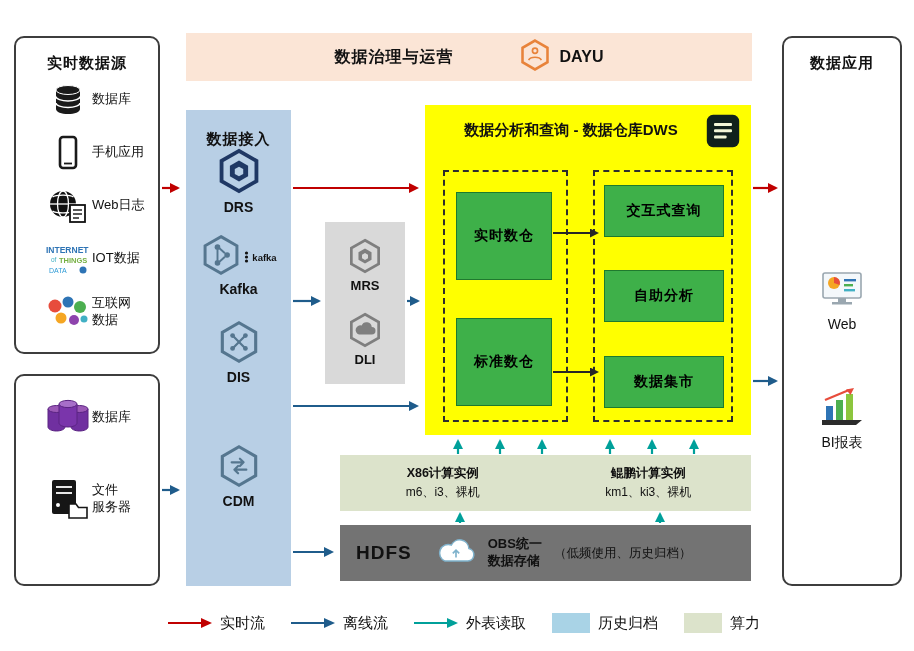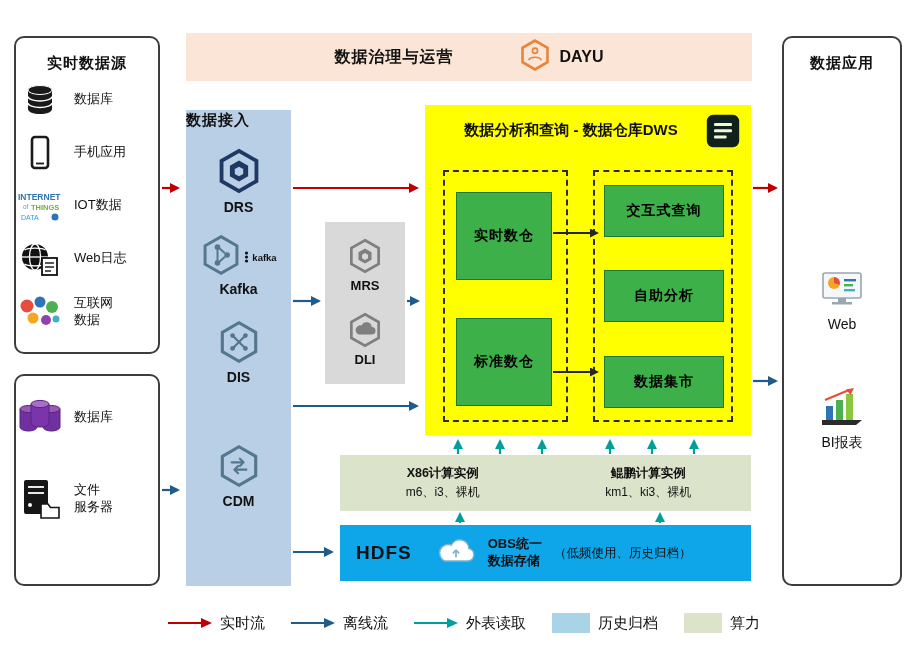--- a/index.html
+++ b/index.html
@@ -3,34 +3,34 @@
 <meta charset="utf-8">
 <style>
   * { margin:0; padding:0; box-sizing:border-box; }
   body { background:#fff; font-family:"Liberation Sans","DejaVu Sans",sans-serif; color:#111; }
   .canvas { position:relative; width:914px; height:651px; background:#fff; overflow:hidden; }
 
   .arrows { position:absolute; left:0; top:0; z-index:6; pointer-events:none; }
 
   .panel { position:absolute; background:#fff; border:2.5px solid #3d3d3d; border-radius:10px; z-index:2; }
   .panel-title { font-weight:bold; font-size:15px; text-align:center; padding-top:16px; letter-spacing:1px; }
-  .src-item { display:flex; align-items:center; gap:10px; padding-left:0; }
+  .src-item { display:flex; align-items:center; gap:0; padding-left:28px; }
   .src-item .ic { width:48px; flex:0 0 48px; display:flex; justify-content:center; }
   .src-label { font-size:13px; line-height:1.3; white-space:pre-line; }
   .panel-realtime { left:14px; top:36px; width:146px; height:318px; }
   .panel-realtime .src-item { height:53px; }
   .panel-batch { left:14px; top:374px; width:146px; height:212px; }
   .panel-batch .src-item { height:82px; }
 
   .banner { position:absolute; left:186px; top:33px; width:566px; height:48px; background:#fbe5d6; display:flex; align-items:center; justify-content:center; gap:64px; z-index:2; }
   .banner-title { font-weight:bold; font-size:16px; letter-spacing:1px; }
   .brand { display:flex; align-items:center; gap:8px; font-weight:bold; font-size:16px; }
 
   .col-ingest { position:absolute; left:186px; top:110px; width:105px; height:476px; background:#b8cfe5; z-index:2; }
-  .col-title { font-weight:bold; font-size:15px; padding-top:1px; letter-spacing:1px; }
+  .col-title { font-weight:bold; font-size:15px; text-align:center; padding-top:20px; letter-spacing:1px; }
   .svc { position:absolute; width:100%; text-align:center; }
   .svc .name { font-weight:bold; font-size:14px; margin-top:1px; }
   .svc-drs { top:38px; } .svc-kafka { top:124px; } .svc-dis { top:210px; } .svc-cdm { top:334px; }
   .kafka-row { display:flex; align-items:center; justify-content:center; }
   .kafka-badge { display:flex; align-items:center; gap:1px; font-size:9.5px; font-weight:bold; }
 
   .box-proc { position:absolute; left:325px; top:222px; width:80px; height:162px; background:#d9d9d9; z-index:2; }
   .proc-item { position:absolute; width:100%; text-align:center; }
   .proc-item .name { font-weight:bold; font-size:13px; }
   .proc-mrs { top:16px; } .proc-dli { top:90px; }
@@ -46,21 +46,21 @@
   .g-std { left:31px; top:213px; width:96px; height:88px; }
   .g-int { left:179px; top:80px; width:120px; height:52px; }
   .g-self { left:179px; top:165px; width:120px; height:52px; }
   .g-mart { left:179px; top:251px; width:120px; height:52px; }
 
   .box-compute { position:absolute; left:340px; top:455px; width:411px; height:56px; background:#dce3cb; display:flex; z-index:2; }
   .compute-half { flex:1; display:flex; flex-direction:column; align-items:center; justify-content:center; }
   .compute-half .t { font-weight:bold; font-size:12.5px; }
   .compute-half .s { font-size:12px; margin-top:2px; }
 
-  .box-hdfs { position:absolute; left:340px; top:525px; width:411px; height:56px; background:#0ea5e9; display:flex; align-items:center; padding:0 16px; gap:10px; z-index:2; }
+  .box-hdfs { position:absolute; left:340px; top:525px; width:411px; height:56px; background:#737373; display:flex; align-items:center; padding:0 16px; gap:10px; z-index:2; }
   .hdfs-label { font-weight:bold; font-size:19px; letter-spacing:1px; margin-right:12px; }
   .obs-text { font-weight:bold; font-size:13px; white-space:pre-line; line-height:1.3; }
   .obs-note { font-size:12.5px; margin-left:2px; }
 
   .panel-apps { left:782px; top:36px; width:120px; height:550px; }
   .app-item { position:absolute; width:100%; text-align:center; }
   .app-item .lbl { font-size:14px; margin-top:4px; }
   .app-1 { top:118px; } .app-2 { top:232px; } .app-3 { top:348px; }
 
   .legend { position:absolute; left:168px; top:613px; display:flex; align-items:center; gap:26px; z-index:2; }
@@ -134,44 +134,44 @@
       <span class="ic">
         <svg width="34" height="36" viewBox="0 0 34 36">
             <rect x="9" y="2" width="16" height="31" rx="3" fill="none" stroke="#1a1a1a" stroke-width="2.6"></rect>
             <line x1="13" y1="28.5" x2="21" y2="28.5" stroke="#1a1a1a" stroke-width="1.8"></line>
           </svg>
       </span>
       <span class="src-label">手机应用</span>
     </div>
     <div class="src-item">
       <span class="ic">
-        <svg width="46" height="34" viewBox="0 0 46 34">
-            <text x="1" y="11" font-size="8.5" font-weight="bold" fill="#2e74b5">INTERNET</text>
-            <text x="6" y="20" font-size="6.5" fill="#41b0c4">of</text>
-            <text x="14" y="21" font-size="7.5" font-weight="bold" fill="#76b043">THINGS</text>
-            <text x="4" y="31" font-size="7" fill="#2e9bd6">DATA</text>
-            <circle cx="38" cy="28" r="3.5" fill="#2e74b5"></circle>
-          </svg>
-      </span>
-      <span class="src-label">IOT数据</span>
-    </div>
-    <div class="src-item">
-      <span class="ic">
         <svg width="42" height="36" viewBox="0 0 42 36">
             <circle cx="16" cy="16" r="13" fill="#111"></circle>
             <ellipse cx="16" cy="16" rx="5.5" ry="13" fill="none" stroke="#fff" stroke-width="1.3"></ellipse>
             <line x1="3" y1="16" x2="29" y2="16" stroke="#fff" stroke-width="1.3"></line>
             <path d="M5.5 9 c3 -2.5 18 -2.5 21 0 M5.5 23 c3 2.5 18 2.5 21 0" fill="none" stroke="#fff" stroke-width="1.3"></path>
             <rect x="23" y="17" width="15" height="17" fill="#fff" stroke="#111" stroke-width="1.8"></rect>
             <line x1="26" y1="22" x2="35" y2="22" stroke="#111" stroke-width="1.4"></line>
             <line x1="26" y1="26" x2="35" y2="26" stroke="#111" stroke-width="1.4"></line>
             <line x1="26" y1="30" x2="32" y2="30" stroke="#111" stroke-width="1.4"></line>
           </svg>
       </span>
       <span class="src-label">Web日志</span>
+    </div>
+    <div class="src-item">
+      <span class="ic">
+        <svg width="46" height="34" viewBox="0 0 46 34">
+            <text x="1" y="11" font-size="8.5" font-weight="bold" fill="#2e74b5">INTERNET</text>
+            <text x="6" y="20" font-size="6.5" fill="#41b0c4">of</text>
+            <text x="14" y="21" font-size="7.5" font-weight="bold" fill="#76b043">THINGS</text>
+            <text x="4" y="31" font-size="7" fill="#2e9bd6">DATA</text>
+            <circle cx="38" cy="28" r="3.5" fill="#2e74b5"></circle>
+          </svg>
+      </span>
+      <span class="src-label">IOT数据</span>
     </div>
     <div class="src-item">
       <span class="ic">
         <svg width="44" height="34" viewBox="0 0 44 34">
             <circle cx="9" cy="11" r="6.5" fill="#e74c3c"></circle>
             <circle cx="22" cy="7" r="5.5" fill="#2e74b5"></circle>
             <circle cx="34" cy="12" r="6" fill="#4caf50"></circle>
             <circle cx="15" cy="23" r="5.5" fill="#f5a623"></circle>
             <circle cx="28" cy="25" r="5" fill="#8e44ad"></circle>
             <circle cx="38" cy="24" r="3.5" fill="#41b0c4"></circle>

